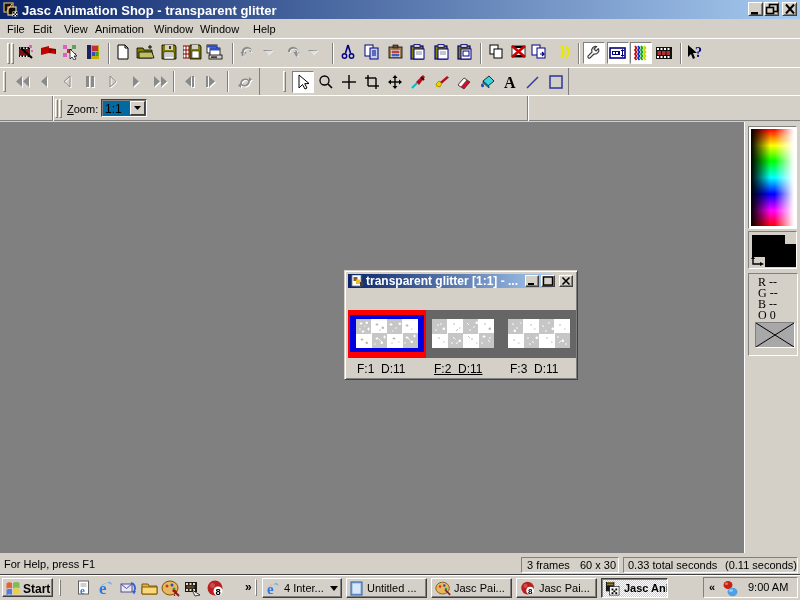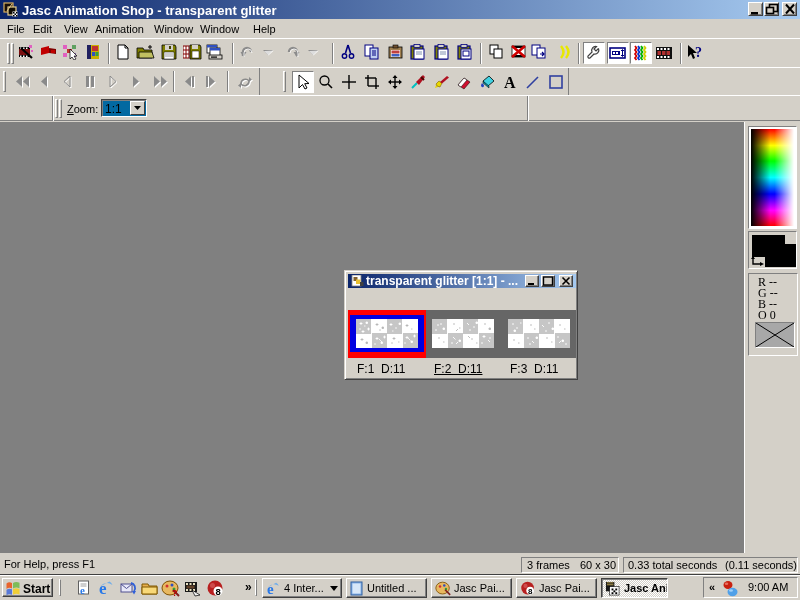--- a/index.html
+++ b/index.html
@@ -30,21 +30,21 @@
 .vi svg { display:block; filter:drop-shadow(1px 1px 0 #ffffff); }
 .toolbox { position:absolute; top:3px; width:22px; height:22px; display:flex; align-items:center; justify-content:center; }
 .toolbox.sel { background:#fff; border:1px solid; border-color:#808080 #fff #fff #808080; }
 
 #workspace { left:0; top:122px; width:744px; height:431px; background:#808080; }
 #rightpanel { left:744px; top:122px; width:56px; height:431px; background:#d4d0c8; border-left:1px solid #fff; }
 
 #win { left:344px; top:270px; width:234px; height:110px; background:#d4d0c8;
   border:1px solid; border-color:#d4d0c8 #404040 #404040 #d4d0c8;
   box-shadow:inset 1px 1px 0 #fff, inset -1px -1px 0 #808080; padding:3px; }
-#wtitle { left:3px; top:3px; width:228px; height:14px;
+#wtitle { left:3px; top:3px; width:204px; height:14px;
   background:linear-gradient(to right,#0a246a,#a6caf0); }
 #wtitletext { position:absolute; left:18px; top:0px; color:#fff; font-weight:bold; font-size:12px; white-space:nowrap; }
 .wbtn { position:absolute; width:14px; height:12px; top:1px; background:#d4d0c8;
   border:1px solid; border-color:#fff #404040 #404040 #fff;
   box-shadow:inset -1px -1px 0 #808080; font-size:9px; text-align:center; }
 #wband { left:3px; top:39px; width:228px; height:48px; background:#666; }
 .thumb { position:absolute; width:62px; height:29px;
   background:repeating-conic-gradient(#ffffff 0% 25%, #c6c6c6 0% 50%); background-size:31px 29px; }
 .flabel { position:absolute; top:91px; font-size:12px; }
 

